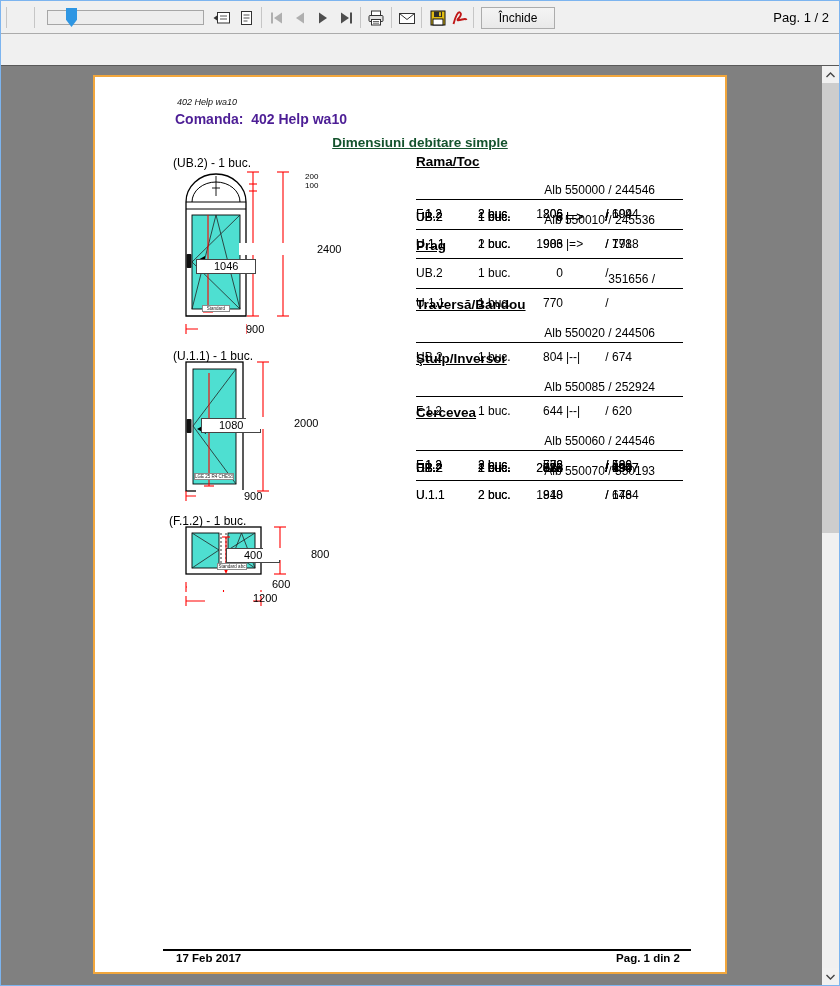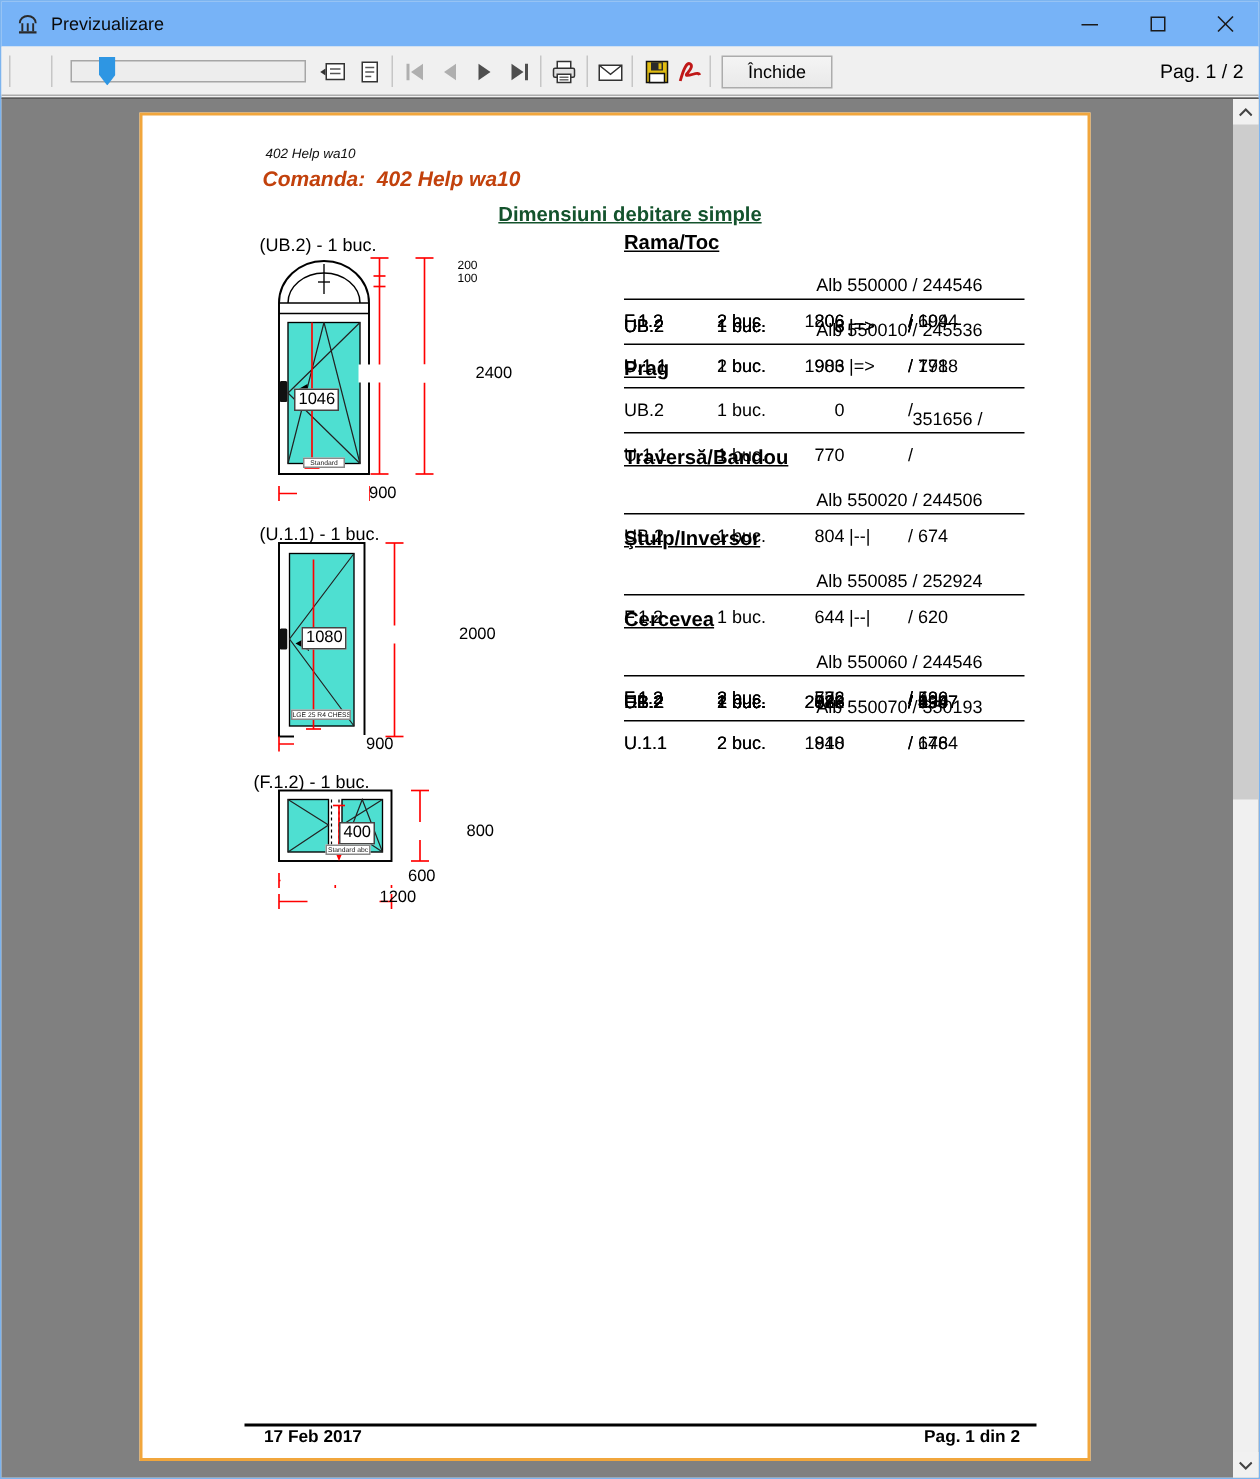--- a/index.html
+++ b/index.html
@@ -24,28 +24,28 @@
   .closebtn { position:absolute; left:480px; top:6px; width:74px; height:22px; font-family:"Liberation Sans",sans-serif; font-size:12px; color:#000;
               background:linear-gradient(#F4F4F4,#E9E9E9); border:1px solid #ACACAC; }
   .pageind { position:absolute; right:10px; top:9px; font-size:13px; color:#000; }
 
   
   .preview { position:absolute; top:64px; left:0; right:0; bottom:0; background:#808080; border-top:1px solid #595959; }
   .page { position:absolute; left:92px; top:9px; width:634px; height:899px; background:#fff; border:2px solid #F1A63C; }
   .page * { position:absolute; }
 
   .doc-small { font-size:9px; font-style:italic; color:#111; white-space:pre; }
-  .doc-order { font-size:14px; font-weight:bold; font-style:italic; color:#c2410c; white-space:pre; }
+  .doc-order { font-size:14px; font-weight:bold; color:#4c1d95; white-space:pre; }
   .doc-title { font-size:13.5px; font-weight:bold; text-decoration:underline; text-align:center; color:#14532d; }
 
   .dlabel { font-size:12px; color:#000; white-space:nowrap; }
   svg.draw { overflow:visible; }
   .dim { font-size:11px; line-height:12px; background:#fff; text-align:center; color:#000; white-space:nowrap;padding-left:48px; }
   .dim-s { font-size:8px; line-height:9px; background:transparent; text-align:left; }
-  .dimbox { font-size:11px; line-height:13px; background:#fff; border:1px solid #444; padding:0 2px; color:#000; white-space:nowrap; }
+  .dimbox { font-size:11px; line-height:13px; background:#fff; border:1px solid #444; padding:0 17px; color:#000; white-space:nowrap; }
   .glabel { font-size:4.5px; line-height:6px; height:7px; background:#fff; border:0.5px solid #8a8a8a; text-align:center; overflow:hidden; white-space:nowrap; color:#222; }
 
   
   .cutcol { left:321px; top:74px; width:267px; position:absolute; }
   .cutcol > div, .cutcol span { position:static; }
   .cut-section-title { font-size:13.5px; font-weight:bold; text-decoration:underline; line-height:17px; margin:4px 0; color:#000; }
   .cut-section-title:first-child { margin-top:2px; }
   .cut-group-header { font-size:12px; line-height:14px; height:14px; text-align:right; padding-right:28px; margin-top:13px; color:#000; white-space:pre; }
   .cut-rule { border-top:1.5px solid #000; margin-top:2px; }
   .cut-block { margin-top:7px; }
@@ -66,46 +66,20 @@
   .scrollbar { position:absolute; right:0; top:0; bottom:0; width:17px; background:#F0F0F0; }
   .sb-btn { position:absolute; left:0; width:17px; height:17px; background:#F1F1F1; display:flex; align-items:center; justify-content:center; }
   .sb-up { top:0; } .sb-down { bottom:0; }
   .sb-thumb { position:absolute; left:0; top:17px; width:17px; height:450px; background:#CDCDCD; }
 </style>
 </head>
 <body>
 
 <div class="win">
 
-  <div class="titlebar">
-    <span class="app-icon">
-      <svg width="17" height="17" viewBox="0 0 16 16">
-        <path d="M3,7 A5,4.5 0 0 1 13,7" fill="none" stroke="#2a2a2a" stroke-width="1.2"></path>
-        <line x1="4.6" y1="7" x2="4.6" y2="12" stroke="#2a2a2a" stroke-width="1.2"></line>
-        <line x1="8" y1="7" x2="8" y2="12" stroke="#2a2a2a" stroke-width="1.2"></line>
-        <line x1="11.4" y1="7" x2="11.4" y2="12" stroke="#2a2a2a" stroke-width="1.2"></line>
-        <line x1="2.5" y1="12.8" x2="13.5" y2="12.8" stroke="#2a2a2a" stroke-width="1.4"></line>
-      </svg>
-    </span>
-    <span class="tb-title">Previzualizare</span>
-    <div class="winctl">
-      <div class="ctl">
-          <div class="g-min"></div>
-        </div>
-      <div class="ctl">
-          <div class="g-max"></div>
-        </div>
-      <div class="ctl">
-        <svg width="12" height="12" viewBox="0 0 12 12">
-          <line x1="1" y1="1" x2="11" y2="11" stroke="#1b1b1b" stroke-width="1.1"></line>
-          <line x1="11" y1="1" x2="1" y2="11" stroke="#1b1b1b" stroke-width="1.1"></line>
-        </svg>
-      </div>
-    </div>
-  </div>
 
   <div class="toolbar">
     <div class="tsep" style="left:5px"></div>
     <div class="tsep" style="left:33px"></div>
     <div class="slider-track"></div>
     <div class="slider-thumb"></div>
 
     <button class="tbtn" style="left:211px" title="fit-width">
       <svg width="20" height="20" viewBox="0 0 20 20">
         <rect x="5.5" y="4.5" width="12" height="10.5" fill="#fff" stroke="#333"></rect>
@@ -241,21 +215,21 @@
             <line x1="21" y1="143" x2="31" y2="143"></line>
           <line x1="80" y1="19" x2="80" y2="148"></line>
             <line x1="74" y1="19" x2="86" y2="19"></line>
             <line x1="74" y1="148" x2="86" y2="148"></line>
           <line x1="3" y1="153" x2="60" y2="153"></line>
             <line x1="3" y1="148" x2="3" y2="158"></line>
             <line x1="60" y1="148" x2="60" y2="158"></line>
         </g>
       </svg>
       <span class="dimbox" style="left:106px;top:341px">1080</span>
-      <span class="dim" style="left:163px;top:340px;width:34px">2000</span>
+      <span class="dim" style="left:151px;top:340px;width:34px">2000</span>
       <span class="dim" style="left:101px;top:413px;width:36px">900</span>
       <span class="glabel" style="left:99px;top:396px;width:40px">LGE 25 R4 CHESS</span>
 
       <span class="dlabel" style="left:74px;top:437px">(F.1.2) - 1 buc.</span>
       <svg class="draw" style="left:88px;top:446px" width="135" height="88" viewBox="0 0 135 88">
         <rect x="3" y="4" width="75" height="47" fill="#fff" stroke="#000" stroke-width="1.3"></rect>
         <rect x="9" y="10" width="27" height="35" fill="#4EDFD1" stroke="#000" stroke-width="0.9"></rect>
         <rect x="45" y="10" width="27" height="35" fill="#4EDFD1" stroke="#000" stroke-width="0.9"></rect>
         <line x1="38" y1="10" x2="38" y2="45" stroke="#000" stroke-width="0.8" stroke-dasharray="2,2"></line>
         <line x1="43" y1="10" x2="43" y2="45" stroke="#000" stroke-width="0.8" stroke-dasharray="2,2"></line>

